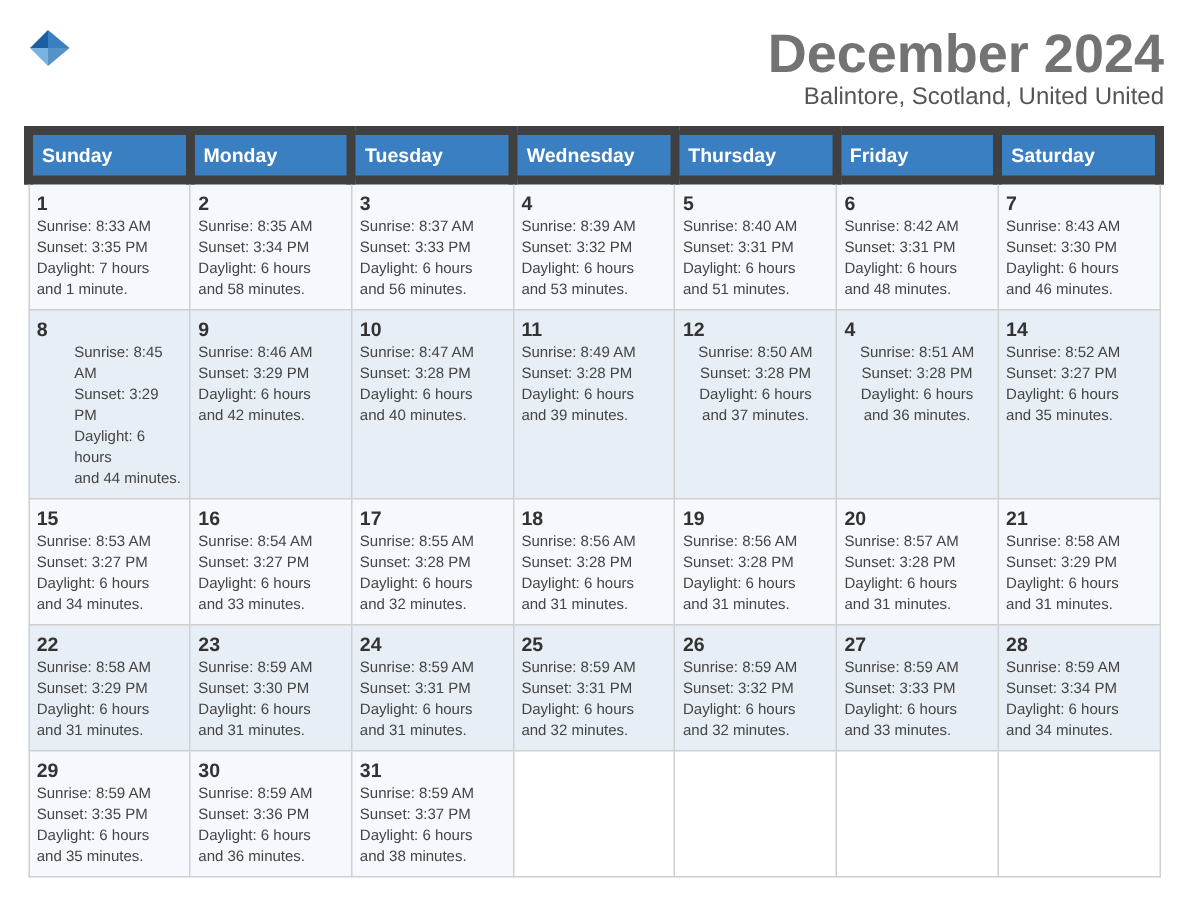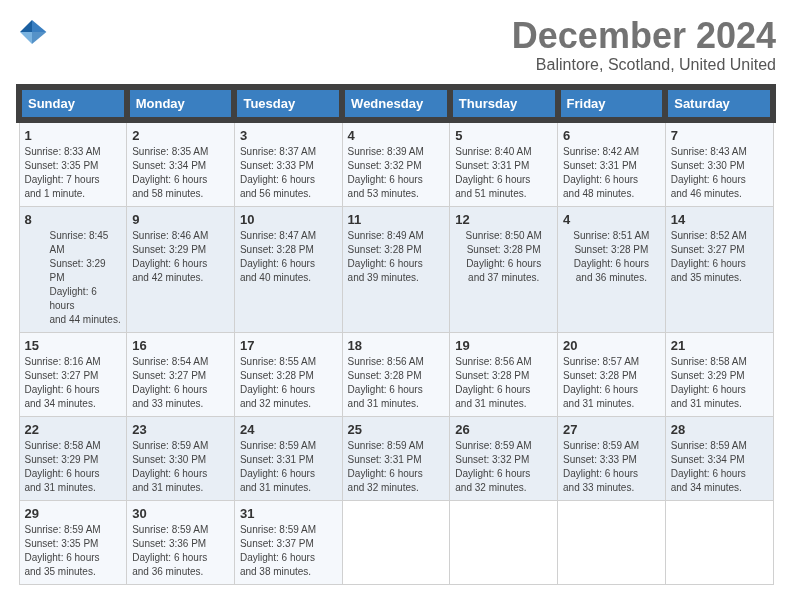--- a/index.html
+++ b/index.html
@@ -219,21 +219,21 @@
           <span class="day-number">14</span>
           <div class="day-detail" style="white-space: pre-line;">Sunrise: 8:52 AM
 Sunset: 3:27 PM
 Daylight: 6 hours
 and 35 minutes.</div>
         </td>
       </tr>
       <tr>
         <td>
           <span class="day-number">15</span>
-          <div class="day-detail" style="white-space: pre-line;">Sunrise: 8:16 AM
+          <div class="day-detail" style="white-space: pre-line;">Sunrise: 8:53 AM
 Sunset: 3:27 PM
 Daylight: 6 hours
 and 34 minutes.</div>
         </td>
         <td>
           <span class="day-number">16</span>
           <div class="day-detail" style="white-space: pre-line;">Sunrise: 8:54 AM
 Sunset: 3:27 PM
 Daylight: 6 hours
 and 33 minutes.</div>

